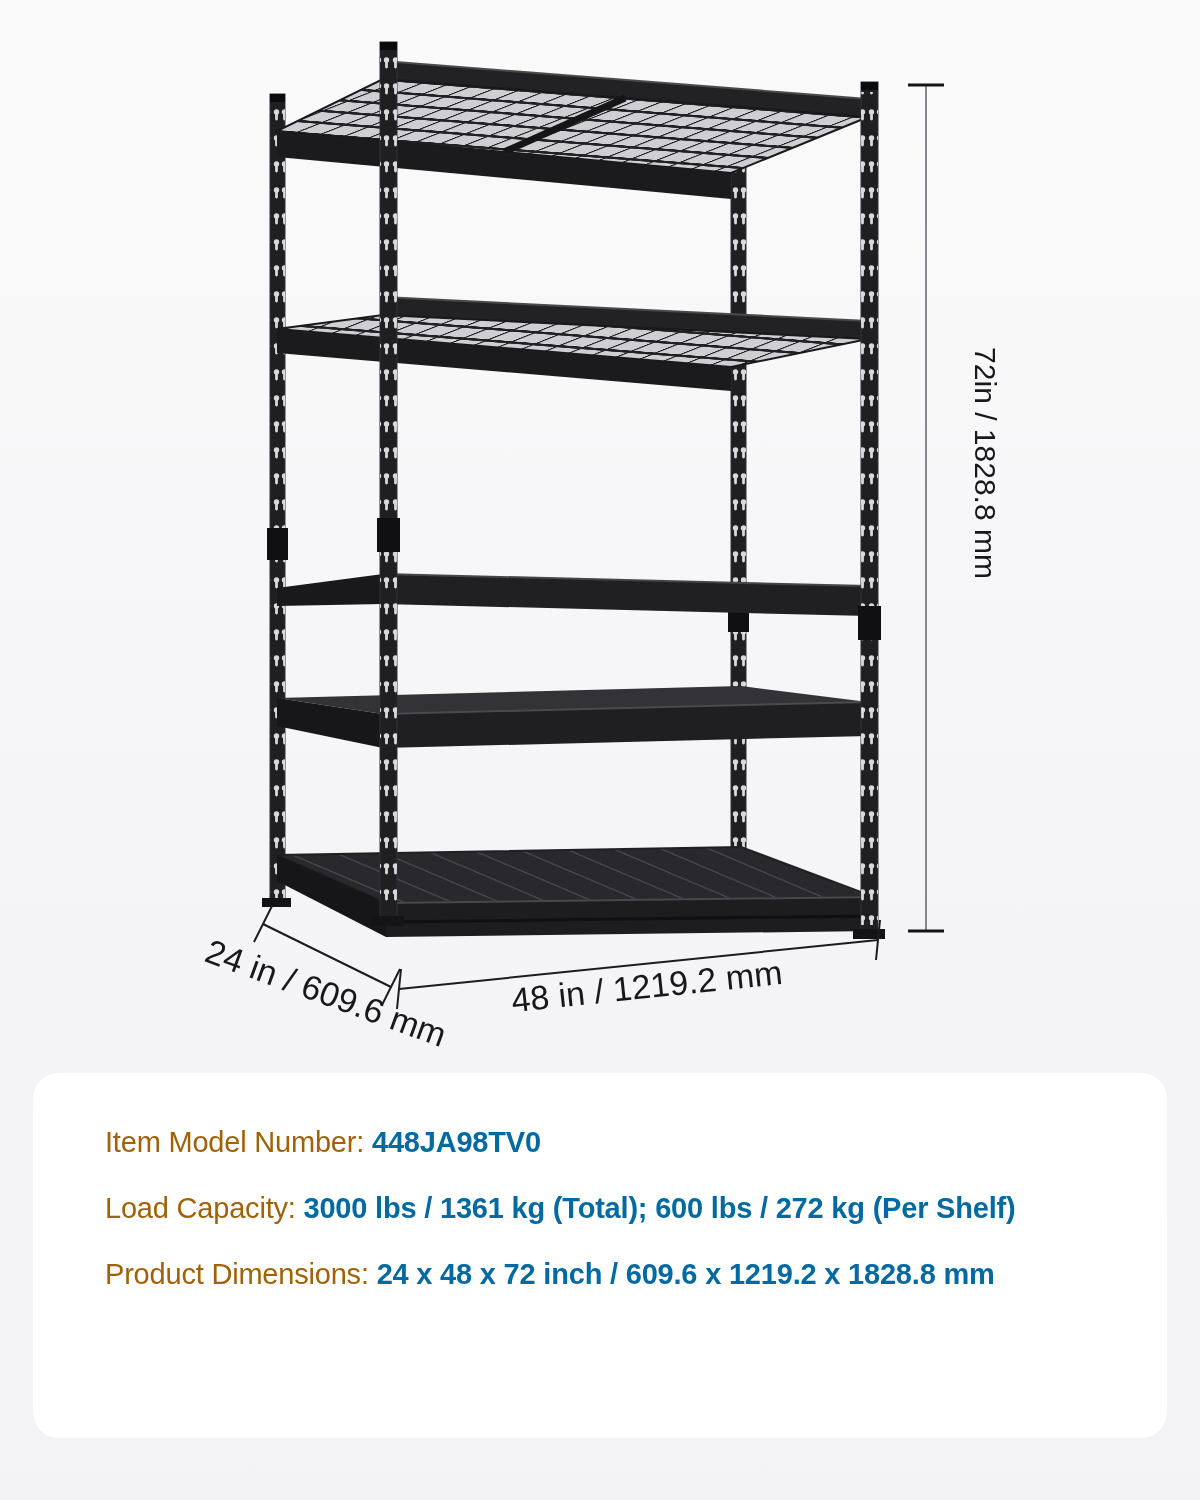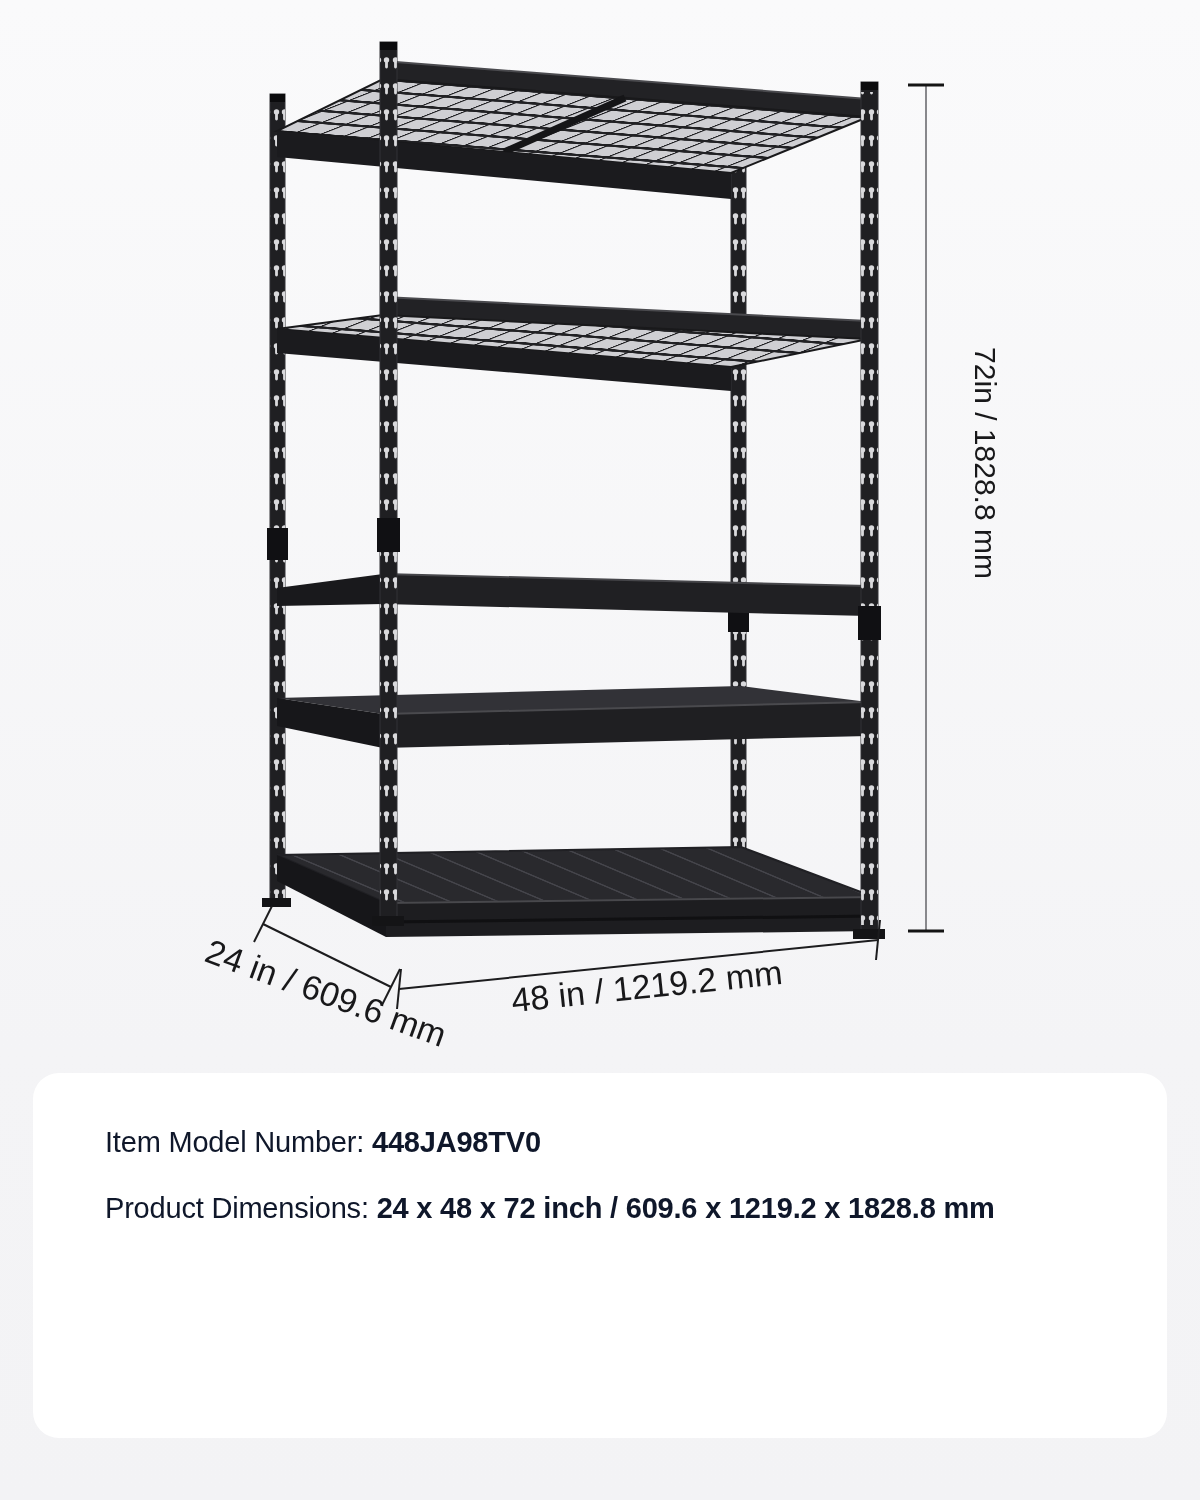--- a/index.html
+++ b/index.html
@@ -12,22 +12,22 @@
   .stage svg{display:block;}
   .dim-text{fill:#18181a;font-family:"Liberation Sans",sans-serif;font-weight:500;}
   .spec-panel{
     position:absolute;left:33px;top:1073px;width:1134px;height:365px;
     background:#ffffff;border-radius:26px;box-sizing:border-box;
     padding:36px 64px 0 72px;
   }
   .spec-row{
     font-size:29px;line-height:66px;white-space:nowrap;letter-spacing:-0.2px;
   }
-  .spec-label{color:#0f172a;font-weight:400;}
-  .spec-value{color:#0f172a;font-weight:700;}
+  .spec-label{color:#a16207;font-weight:400;}
+  .spec-value{color:#0369a1;font-weight:700;}
 </style>
 </head>
 <body>
 
 <div class="stage">
 <svg width="1200" height="1073" viewBox="0 0 1200 1073" xmlns="http://www.w3.org/2000/svg">
   <defs>
     <pattern id="mesh" width="24" height="12" patternUnits="userSpaceOnUse" patternTransform="rotate(4.5) skewX(-64)">
       <rect width="24" height="12" fill="#cfcfd3"></rect>
       <line x1="0" y1="1" x2="24" y2="1" stroke="#212124" stroke-width="3"></line>
@@ -131,15 +131,18 @@
     <text class="dim-text" transform="translate(648,998) rotate(-6)" text-anchor="middle" font-size="34">48 in / 1219.2 mm</text>
   </g>
 </svg>
 </div>
 
 <div class="spec-panel">
   <div class="spec-row">
     <span class="spec-label">Item Model Number: </span><span class="spec-value">448JA98TV0</span>
   </div>
   <div class="spec-row">
+    <span class="spec-label">Load Capacity: </span><span class="spec-value">3000 lbs / 1361 kg (Total); 600 lbs / 272 kg (Per Shelf)</span>
+  </div>
+  <div class="spec-row">
     <span class="spec-label">Product Dimensions: </span><span class="spec-value">24 x 48 x 72 inch / 609.6 x 1219.2 x 1828.8 mm</span>
   </div>
 </div>
 
 </body></html>

